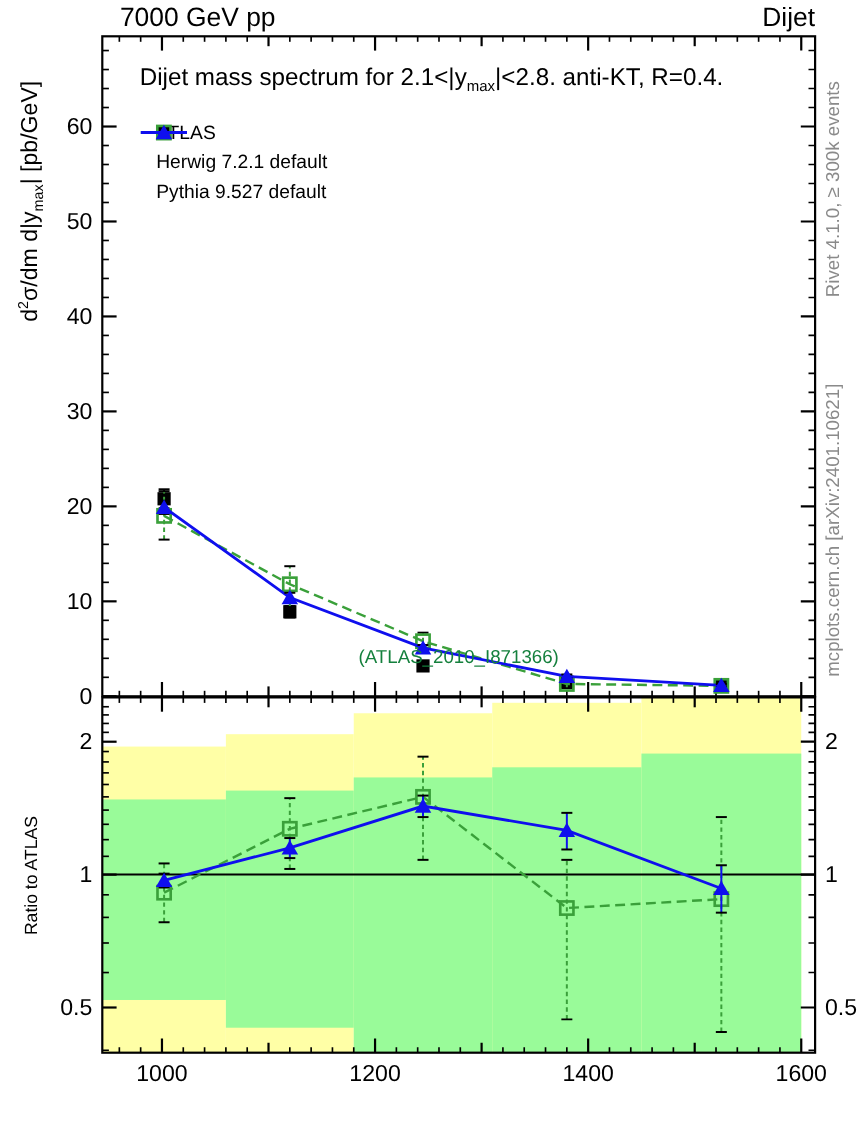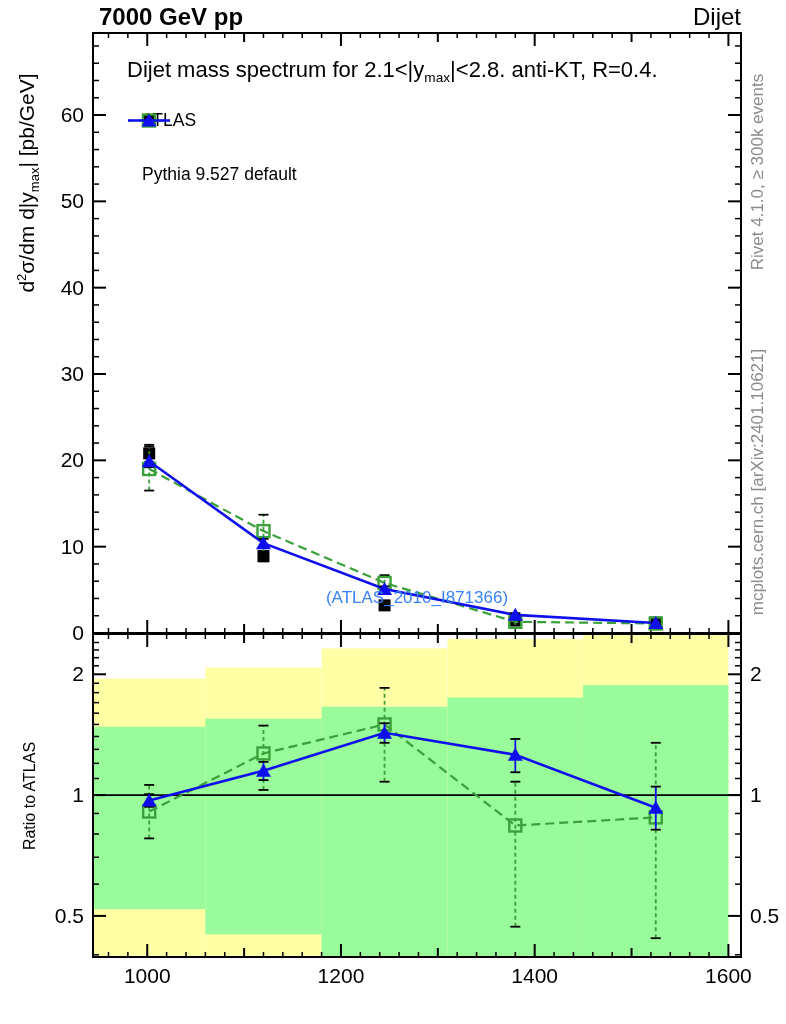--- a/index.html
+++ b/index.html
@@ -2,30 +2,30 @@
 <html><head>
 <meta charset="utf-8">
 <style>
   html,body{margin:0;padding:0;background:#fff;}
   .fig{position:relative;width:786px;height:1024px;background:#fff;overflow:hidden;
        font-family:"Liberation Sans",sans-serif;color:#000;}
   .fig svg{position:absolute;left:0;top:0;}
   svg text{font-family:"Liberation Sans",sans-serif;fill:#000;}
   .abs{position:absolute;white-space:nowrap;}
   .hdr{font-size:24px;}
-  .hdr-left{left:99px;top:3px;font-weight:bold;}
+  .hdr-left{left:109px;top:3px;}
   .hdr-right{right:45px;top:3px;}
   .plot-title{left:127px;top:57px;font-size:22px;}
   .plot-title sub, .ylab sub, .xlab sub{font-size:0.62em;}
   .ylab sup{font-size:0.62em;}
   .legend{left:126px;top:107px;}
   .lrow{display:flex;align-items:center;height:27px;}
   .licon{width:46px;height:27px;flex:0 0 46px;}
   .llab{margin-left:16px;font-size:17.5px;}
-  .watermark{left:417px;top:588px;transform:translateX(-50%);font-size:17px;color:#3b82f6;}
+  .watermark{left:417px;top:588px;transform:translateX(-50%);font-size:17px;color:#15803d;}
   .rot{transform:translate(-50%,-50%) rotate(-90deg);}
   .ylab{left:28px;top:183px;font-size:21px;}
   .ratiolab{left:30px;top:796px;font-size:16px;}
   .xlab{right:45px;top:1024px;font-size:21px;}
   .sidenote{font-size:17px;color:#8a8a8a;}
   .sn-top{left:758px;top:172px;}
   .sn-bot{left:758px;top:482px;}
 </style>
 </head>
 <body>
@@ -443,20 +443,21 @@
       <svg class="licon" id="licon0">
           <rect x="17" y="7.5" width="12" height="12" fill="#000000"></rect>
         </svg>
       <span class="llab">ATLAS</span>
     </div>
     <div class="lrow">
       <svg class="licon" id="licon1">
           <line x1="2" y1="13.5" x2="44" y2="13.5" stroke="#3aa03a" stroke-width="2.2" stroke-dasharray="6,4"></line>
           <rect x="17" y="7.5" width="12" height="12" fill="none" stroke="#3aa03a" stroke-width="2.4"></rect>
         </svg>
+      <span class="llab">Herwig 7.2.1 default</span>
     </div>
     <div class="lrow">
       <svg class="licon" id="licon2">
           <line x1="2" y1="13.5" x2="44" y2="13.5" stroke="#0f0fee" stroke-width="2.6"></line>
           <path d="M 15.5 19.5 L 30.5 19.5 L 23 6.5 Z" fill="#0f0fee"></path>
         </svg>
       <span class="llab">Pythia 9.527 default</span>
     </div>
   </div>
 

